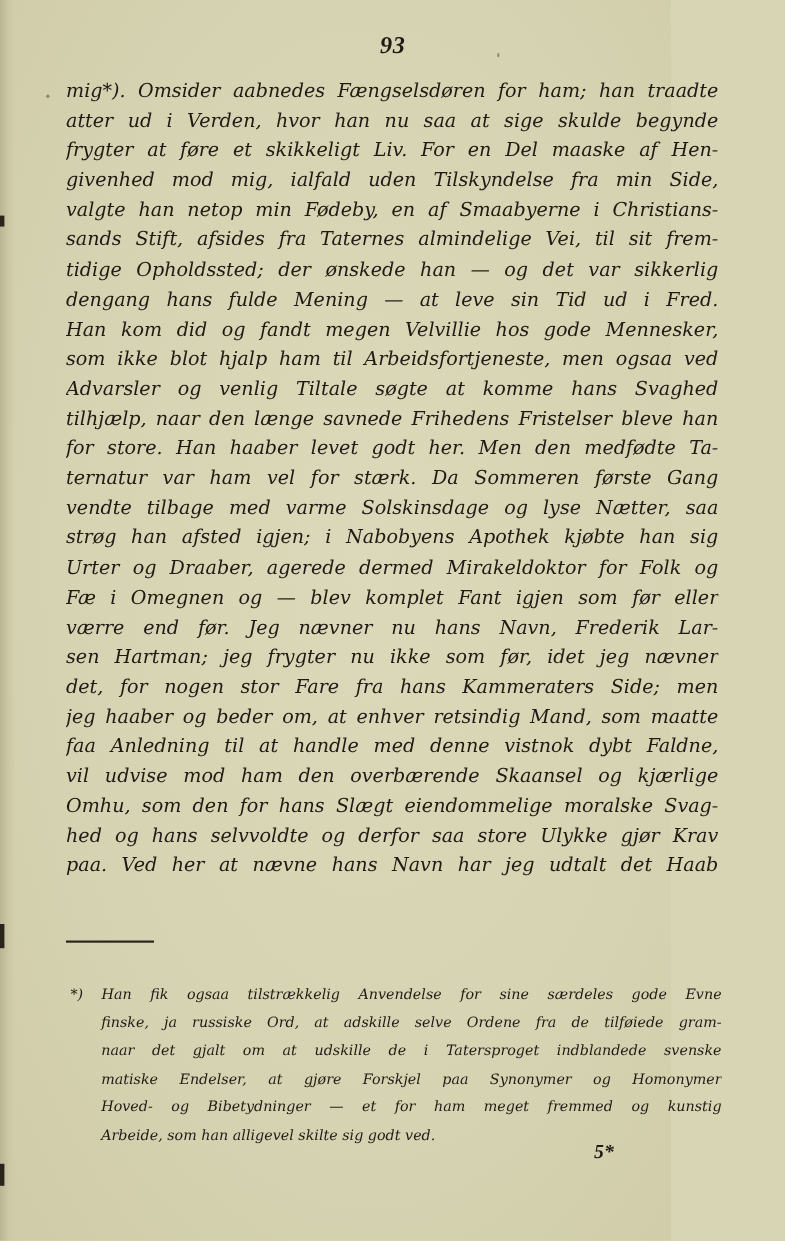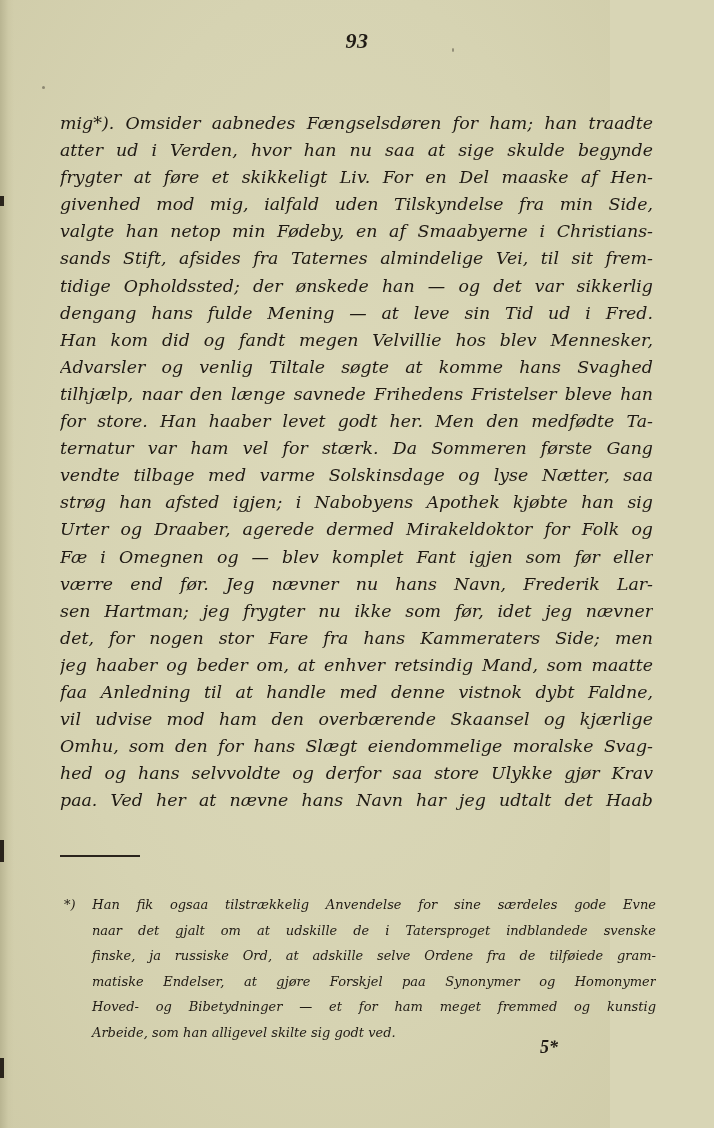--- a/index.html
+++ b/index.html
@@ -43,21 +43,20 @@
     font-family: "Liberation Serif", serif;
     font-weight: bold;
     font-size: 22px;
     letter-spacing: 0.5px;
   }
   .body-text {
     position: absolute;
     left: 60px;
     top: 70px;
     width: 593px;
-    margin-top: 40px;
   }
   .line {
     height: 27.1px;
     line-height: 27.1px;
     font-size: 17.4px;
     white-space: nowrap;
     text-align: justify;
     text-align-last: justify;
     overflow: hidden;
   }
@@ -116,21 +115,22 @@
 
   <div class="body-text">
     <div class="line">mig*).  Omsider aabnedes Fængselsdøren for ham; han traadte</div>
     <div class="line">atter ud i Verden, hvor han nu saa at sige skulde begynde</div>
     <div class="line">frygter at føre et skikkeligt Liv.  For en Del maaske af Hen-</div>
     <div class="line">givenhed mod mig, ialfald uden Tilskyndelse fra min Side,</div>
     <div class="line">valgte han netop min Fødeby, en af Smaabyerne i Christians-</div>
     <div class="line">sands Stift, afsides fra Taternes almindelige Vei, til sit frem-</div>
     <div class="line">tidige Opholdssted; der ønskede han — og det var sikkerlig</div>
     <div class="line">dengang hans fulde Mening — at leve sin Tid ud i Fred.</div>
-    <div class="line">Han kom did og fandt megen Velvillie hos blev Mennesker,</div>
+    <div class="line">Han kom did og fandt megen Velvillie hos gode Mennesker,</div>
+    <div class="line">som ikke blot hjalp ham til Arbeidsfortjeneste, men ogsaa ved</div>
     <div class="line">Advarsler og venlig Tiltale søgte at komme hans Svaghed</div>
     <div class="line">tilhjælp, naar den længe savnede Frihedens Fristelser bleve han</div>
     <div class="line">for store.  Han haaber levet godt her.  Men den medfødte Ta-</div>
     <div class="line">ternatur var ham vel for stærk.  Da Sommeren første Gang</div>
     <div class="line">vendte tilbage med varme Solskinsdage og lyse Nætter, saa</div>
     <div class="line">strøg han afsted igjen; i Nabobyens Apothek kjøbte han sig</div>
     <div class="line">Urter og Draaber, agerede dermed Mirakeldoktor for Folk og</div>
     <div class="line">Fæ i Omegnen og — blev komplet Fant igjen som før eller</div>
     <div class="line">værre end før.  Jeg nævner nu hans Navn, Frederik Lar-</div>
     <div class="line">sen Hartman; jeg frygter nu ikke som før, idet jeg nævner</div>
@@ -140,21 +140,21 @@
     <div class="line">vil udvise mod ham den overbærende Skaansel og kjærlige</div>
     <div class="line">Omhu, som den for hans Slægt eiendommelige moralske Svag-</div>
     <div class="line">hed og hans selvvoldte og derfor saa store Ulykke gjør Krav</div>
     <div class="line">paa.  Ved her at nævne hans Navn har jeg udtalt det Haab</div>
   </div>
 
   <div class="rule"></div>
 
   <div class="footnote">
     <div class="fn-line justify">*) Han fik ogsaa tilstrækkelig Anvendelse for sine særdeles gode Evne</div>
+    <div class="fn-line indent justify">finske, ja russiske Ord, at adskille selve Ordene fra de tilføiede gram-</div>
     <div class="fn-line indent justify">naar det gjalt om at udskille de i Tatersproget indblandede svenske</div>
-    <div class="fn-line indent justify">finske, ja russiske Ord, at adskille selve Ordene fra de tilføiede gram-</div>
     <div class="fn-line indent justify">matiske Endelser, at gjøre Forskjel paa Synonymer og Homonymer</div>
     <div class="fn-line indent justify">Hoved- og Bibetydninger — et for ham meget fremmed og kunstig</div>
     <div class="fn-line indent">Arbeide, som han alligevel skilte sig godt ved.</div>
   </div>
 
   <div class="signature">5*</div>
 </div>
 
 </body></html>

